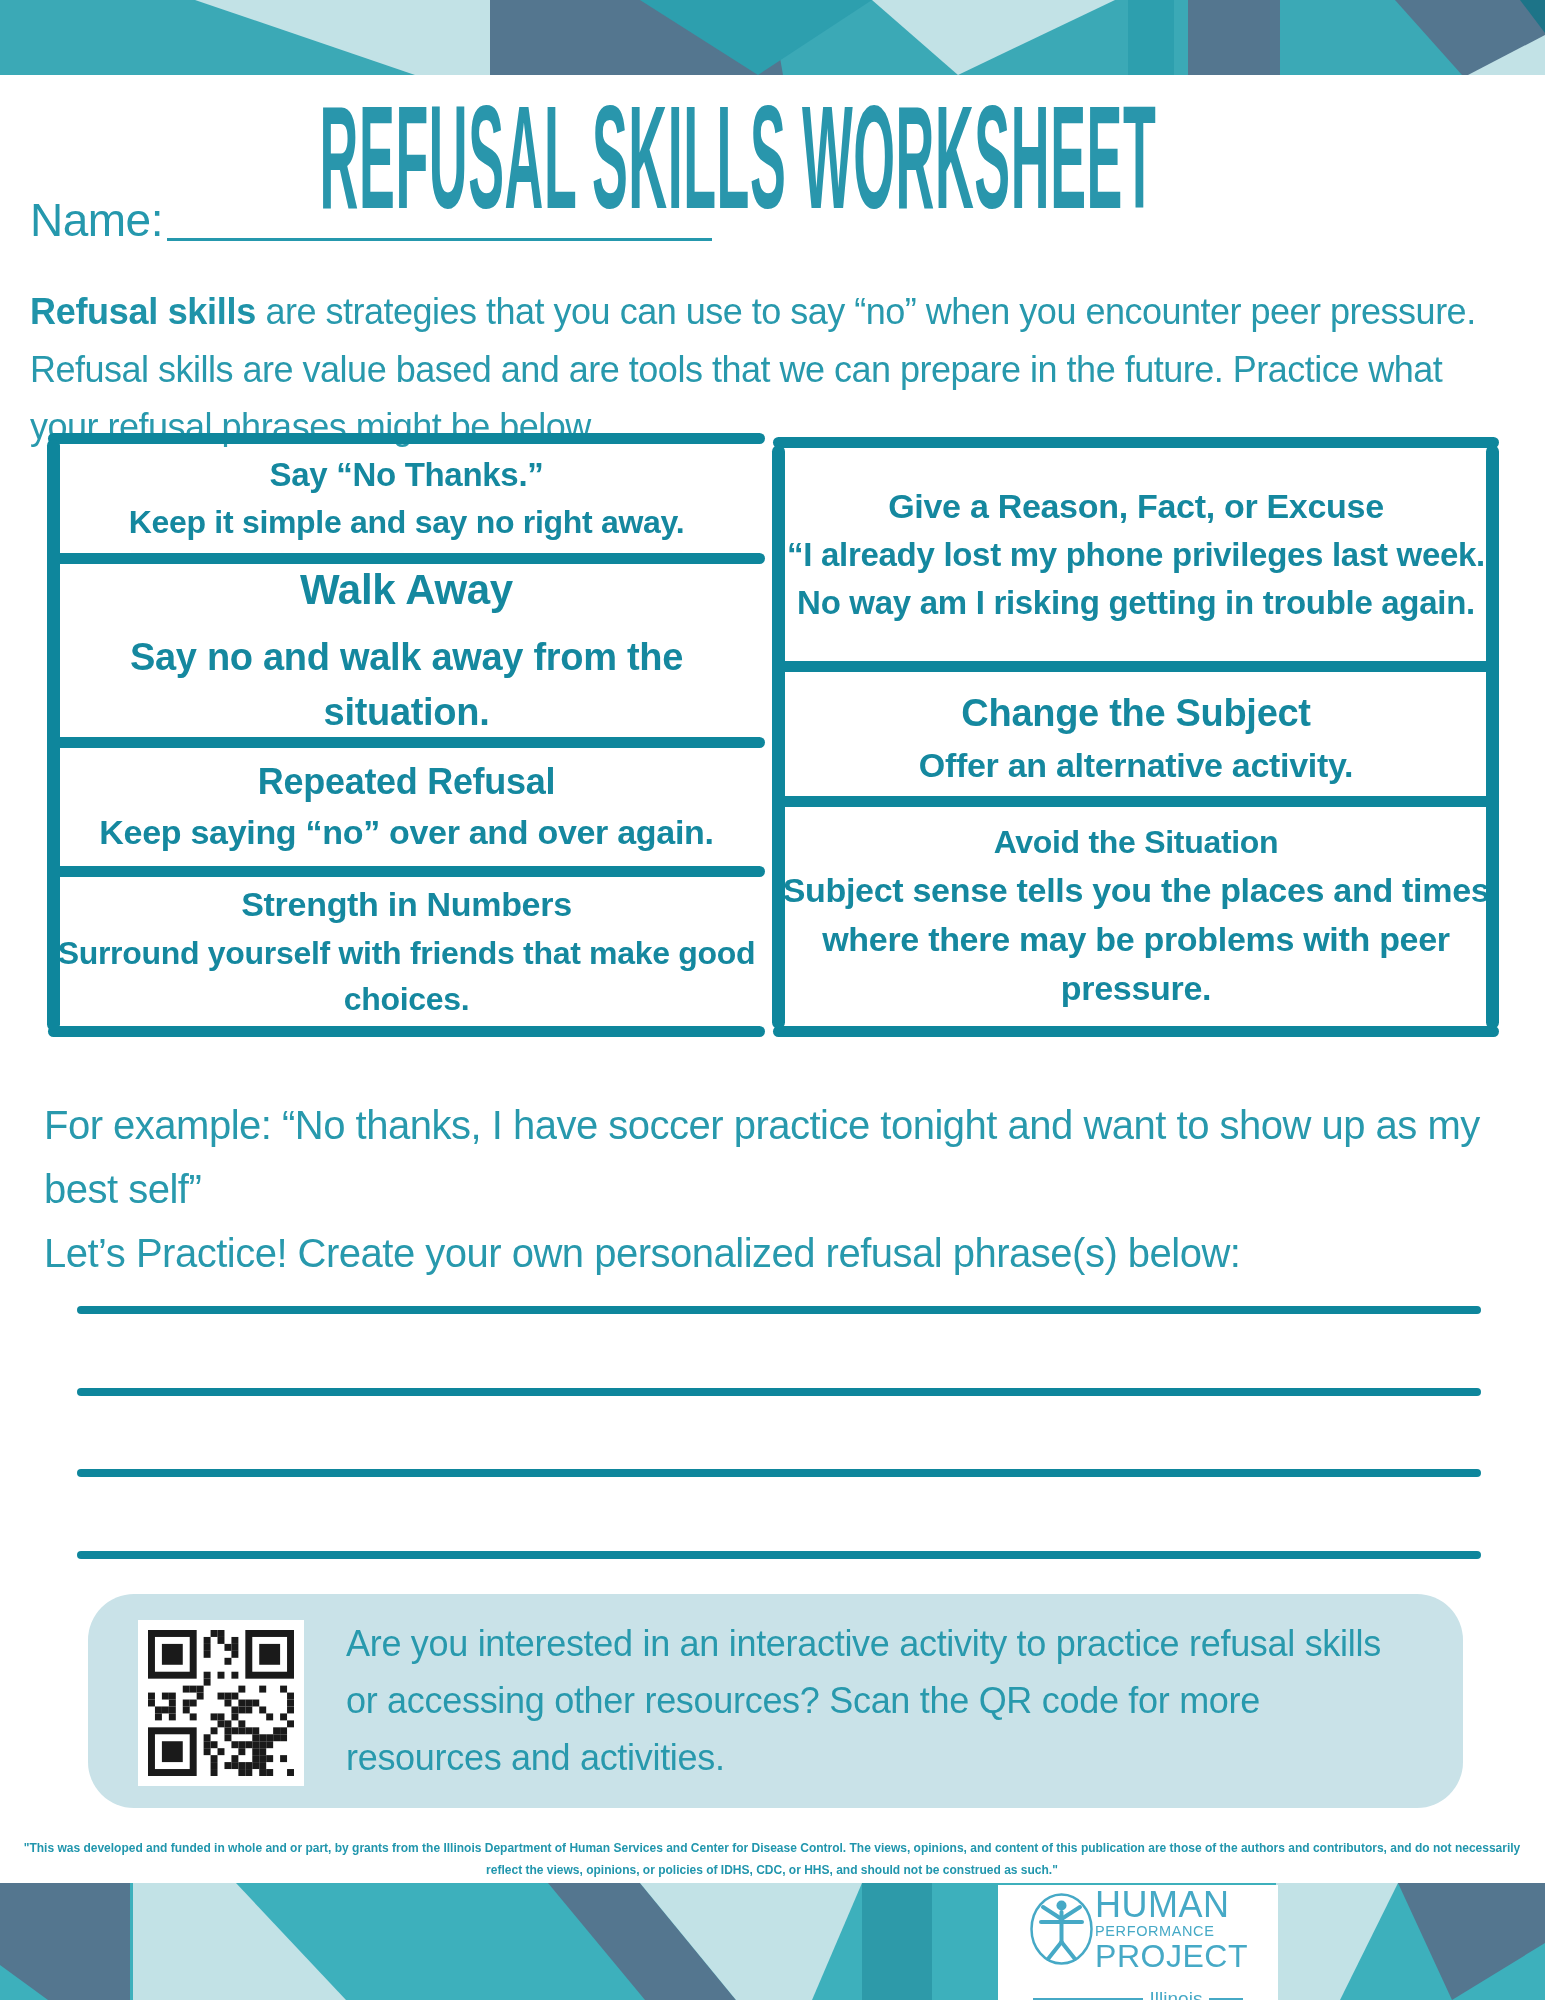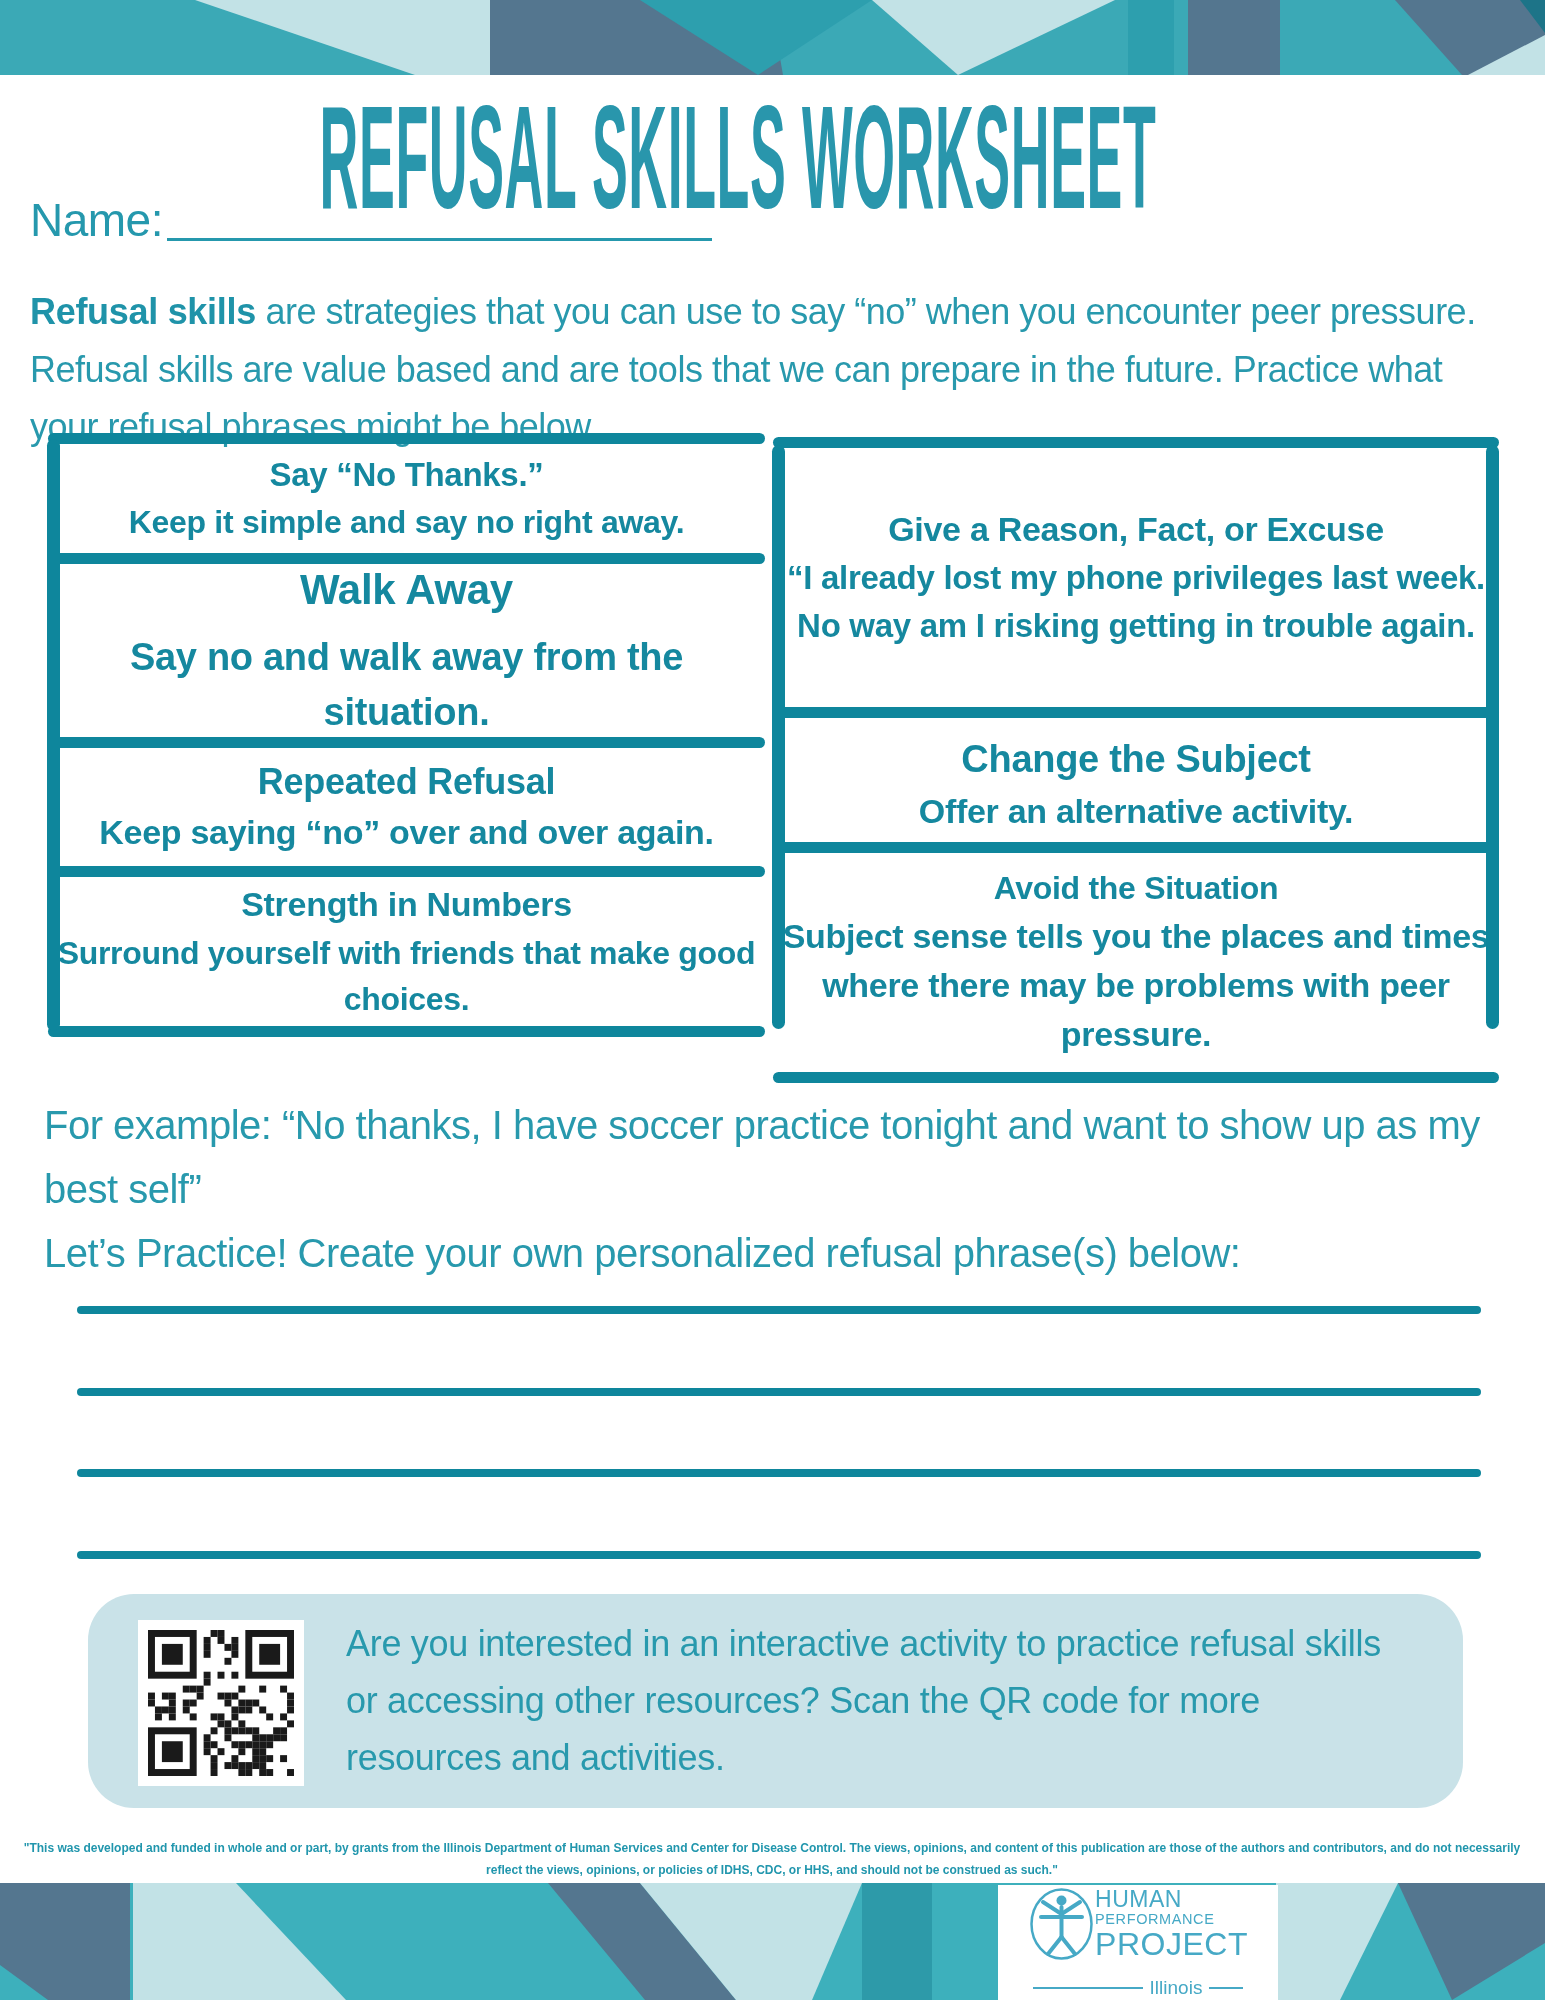--- a/index.html
+++ b/index.html
@@ -58,21 +58,21 @@
 
   
   .disclaimer{position:absolute;left:14px;top:1838px;width:1516px;text-align:center;
     font-size:12px;font-weight:700;line-height:1.8;color:#2196ad;}
 
   
   .logo-box{position:absolute;left:998px;top:1885px;width:280px;height:115px;background:#ffffff;
     display:flex;flex-direction:column;align-items:center;justify-content:flex-start;padding-top:2px;box-sizing:border-box;}
   .logo-top{display:flex;align-items:center;}
   .logo-words{text-align:left;color:#46a9c6;line-height:1;}
-  .logo-l1{font-size:23px;letter-spacing:0.5px;}
+  .logo-l1{font-size:36px;letter-spacing:0.5px;}
   .logo-l2{font-size:14.5px;letter-spacing:0.6px;margin:1px 0;}
   .logo-l3{font-size:32px;letter-spacing:0.5px;}
   .logo-illinois{display:flex;align-items:center;color:#46a9c6;font-size:19px;margin-top:16px;}
   .dash{height:0;border-top:2px solid #46a9c6;}
   .dash-l{width:110px;margin-right:7px;} .dash-r{width:34px;margin-left:7px;}
   .logo-tagline{font-size:8.6px;font-weight:700;letter-spacing:0.3px;color:#46a9c6;margin-top:4px;}
 </style>
 </head>
 <body>
 
@@ -122,21 +122,21 @@
     <div class="srow" style="height:149px">
       <div class="sz34">Strength in Numbers</div>
       <div class="sz32">Surround yourself with friends that make good choices.</div>
     </div>
     <div class="hrule"></div>
     <div class="vbar vbar-l"></div>
   </div>
 
   <div class="col col-right">
     <div class="hrule"></div>
-    <div class="srow" style="height:259px">
+    <div class="srow" style="height:213px">
       <div class="sz34">Give a Reason, Fact, or Excuse</div>
       <div class="sz33">“I already lost my phone privileges last week. No way am I risking getting in trouble again.</div>
     </div>
     <div class="hrule"></div>
     <div class="srow" style="height:124px">
       <div class="sz38">Change the Subject</div>
       <div class="sz34">Offer an alternative activity.</div>
     </div>
     <div class="hrule"></div>
     <div class="srow" style="height:219px">

